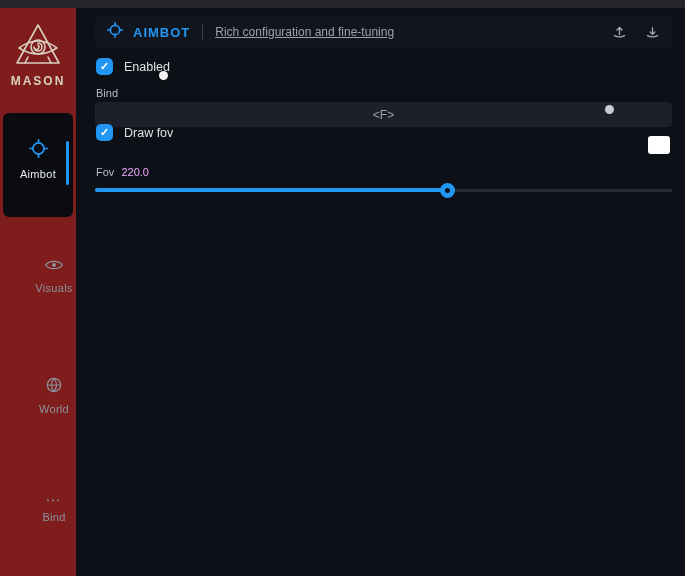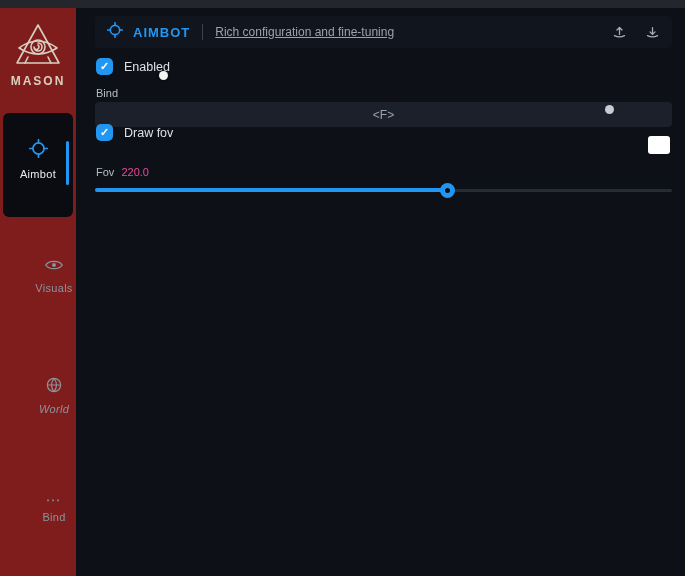--- a/index.html
+++ b/index.html
@@ -60,21 +60,21 @@
   .checkbox-row { position:absolute; left:20px; display:flex; align-items:center; }
   .checkbox {
     width:17px; height:17px; border-radius:5px; background:#2196f3;
     display:flex; align-items:center; justify-content:center; cursor:pointer;
     flex:0 0 auto;
   }
   .checkbox::after { content:"\2713"; color:#ffffff; font-size:11px; font-weight:bold; }
   .checkbox-label { margin-left:11px; font-size:12.5px; color:#dde1e6; }
 
   .field-label { position:absolute; left:20px; font-size:11px; color:#b7bdc4; }
-  .field-label .accent-val { color:#ec4899; }
+  .field-label .accent-val { color:#f0abfc; }
 
   .bind-input {
     position:absolute; left:19px; top:94px; width:577px; height:25px;
     background:#1b202a; border-radius:4px;
     display:flex; align-items:center; justify-content:center;
     color:#9aa3ad; font-size:12px; cursor:pointer;
   }
 
   .color-swatch {
     position:absolute; right:15px; top:128px;
@@ -135,21 +135,21 @@
   <div class="nav-item" style="top:250px;">
     <span class="nav-icon">
       <svg width="18" height="14" viewBox="0 0 24 16" fill="none" stroke="currentColor" stroke-width="1.8" stroke-linecap="round">
         <path d="M1 8 C5 1.5, 19 1.5, 23 8 C19 14.5, 5 14.5, 1 8 Z"></path>
         <circle cx="12" cy="8" r="2.6" fill="currentColor" stroke="none"></circle>
       </svg>
     </span>
     <div class="nav-label">Visuals</div>
   </div>
 
-  <div class="nav-item" style="top:369px;font-style:italic;">
+  <div class="nav-item" style="top:369px;">
     <span class="nav-icon">
       <svg width="16" height="16" viewBox="0 0 24 24" fill="none" stroke="currentColor" stroke-width="1.8">
         <circle cx="12" cy="12" r="10"></circle>
         <path d="M12 2 C7 8, 7 16, 12 22 M12 2 C17 8, 17 16, 12 22 M2.5 12 H21.5"></path>
       </svg>
     </span>
     <div class="nav-label">World</div>
   </div>
 
   <div class="nav-item" style="top:487px;">

